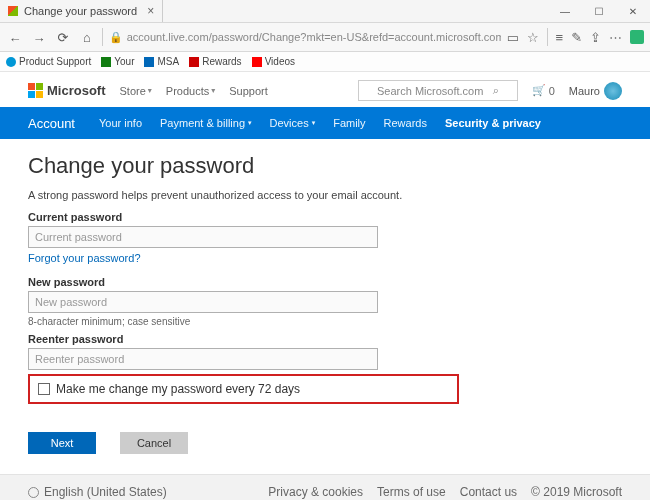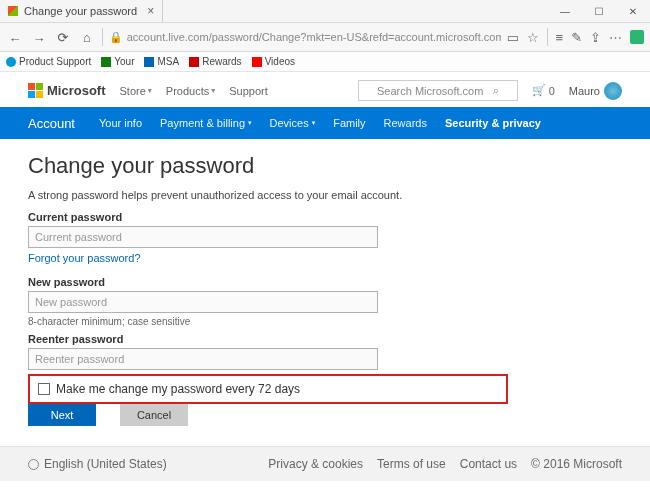--- a/index.html
+++ b/index.html
@@ -46,21 +46,21 @@
   .bluenav .ni.active { font-weight: 600; opacity: 1; }
   .bluenav .ncaret { font-size: 7px; }
   
   .content { padding: 14px 28px 6px; }
   h1 { font-size: 22px; font-weight: 400; color: #333; margin-bottom: 10px; }
   .desc { font-size: 11px; color: #444; margin-bottom: 10px; }
   .lbl { font-size: 11px; font-weight: 600; margin-bottom: 3px; }
   .field { width: 350px; height: 22px; border: 1px solid #b0b0b0; background: #fafafa; padding: 0 6px; font-size: 11px; color: #999; display: flex; align-items: center; margin-bottom: 3px; }
   .link { font-size: 11px; color: #0067b8; margin-bottom: 8px; display: inline-block; }
   .hint { font-size: 10px; color: #666; margin: 2px 0 6px; }
-  .chkrow { display: flex; align-items: center; gap: 6px; border: 2px solid #d02020; padding: 6px 8px; width: 480px; margin-top: 4px; margin-bottom: 0; }
+  .chkrow { display: flex; align-items: center; gap: 6px; border: 2px solid #d02020; padding: 6px 8px; width: 431px; margin-top: 4px; margin-bottom: 28px; }
   .chkbox { width: 12px; height: 12px; border: 1px solid #666; background: #fff; }
   .btns { display: flex; gap: 24px; }
   .btn { height: 22px; min-width: 68px; display: flex; align-items: center; justify-content: center; font-size: 11px; border: 1px solid transparent; }
   .btn.primary { background: #0067b8; color: #fff; }
   .btn.secondary { background: #ccc; color: #333; }
   
   .footer { border-top: 1px solid #e3e3e3; background: #f2f2f2; margin-top: 14px; padding: 10px 28px; display: flex; align-items: center; font-size: 12px; color: #666; }
   .footer .globe { width: 11px; height: 11px; border: 1px solid #888; border-radius: 50%; margin-right: 5px; display:inline-block; }
   .footer .right { margin-left: auto; display: flex; gap: 14px; }
 </style>
@@ -218,16 +218,16 @@
     </div>
   </div>
 
   <div class="footer">
     <span class="globe"></span>
     <span>English (United States)</span>
     <div class="right">
       <span>Privacy &amp; cookies</span>
       <span>Terms of use</span>
       <span>Contact us</span>
-      <span>© 2016 Microsoft</span>
+      <span>© 2019 Microsoft</span>
     </div>
   </div>
 </div>
 
 </body></html>

